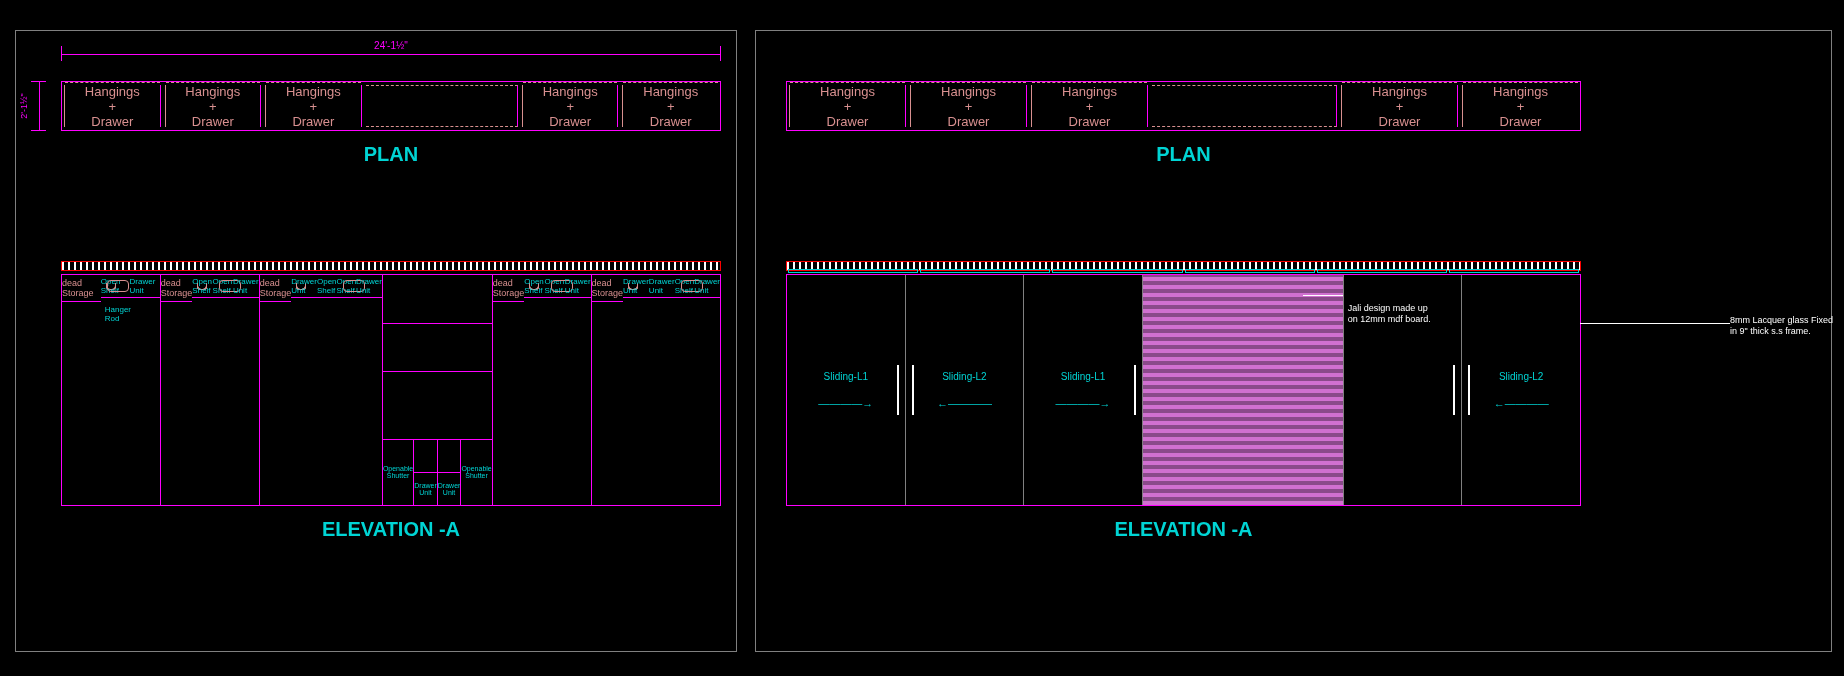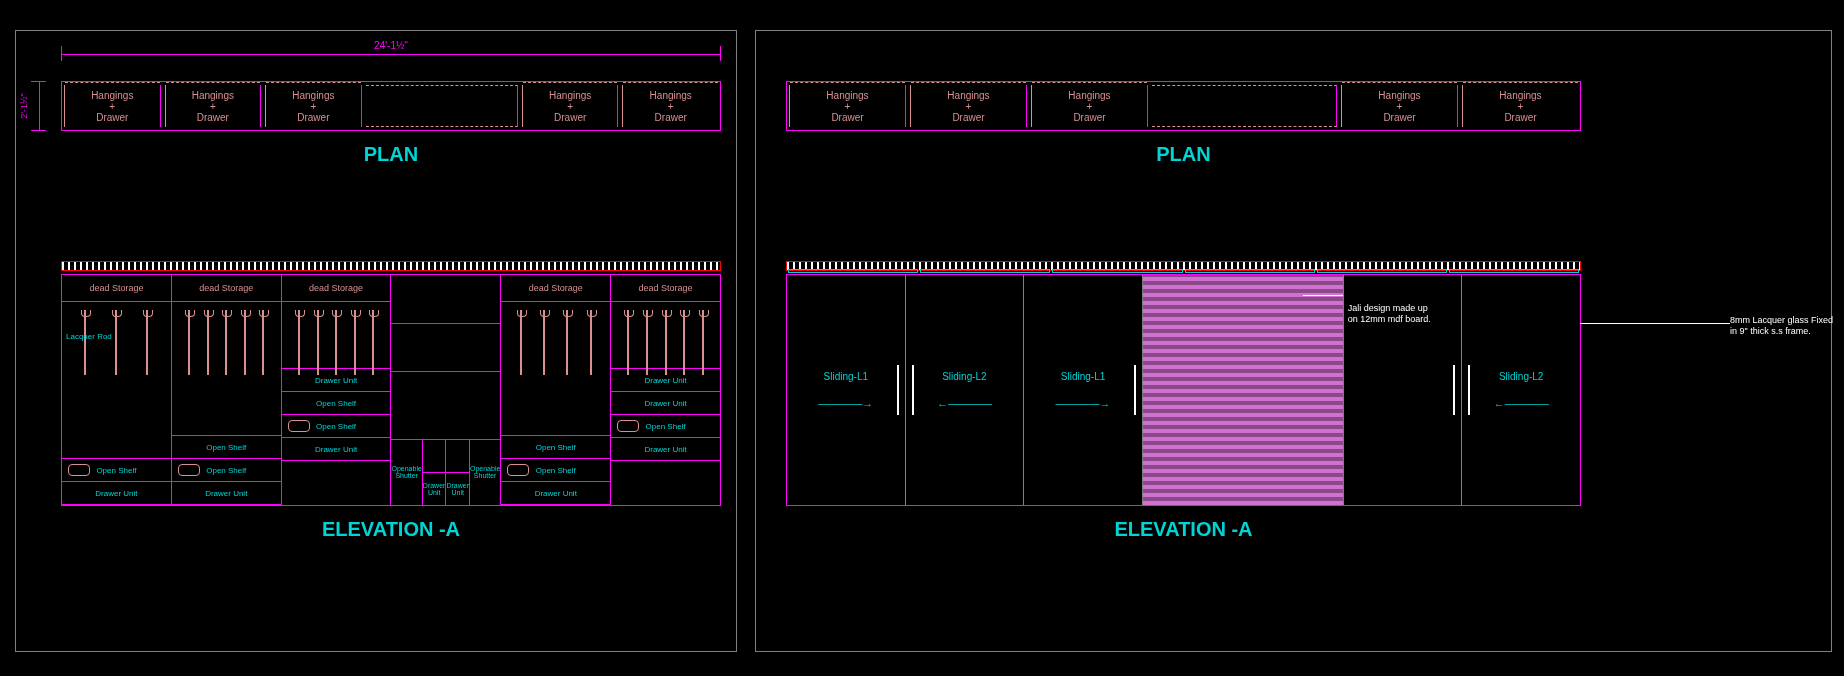--- a/index.html
+++ b/index.html
@@ -7,29 +7,29 @@
 .drawing.left{left:15px;top:30px;width:720px;height:620px}
 .drawing.right{left:755px;top:30px;width:1075px;height:620px}
 .plan-section{position:absolute;top:30px;left:45px;right:15px}
 .dim-top{position:absolute;top:-15px;left:0;right:0;height:15px;border-left:1px solid #ff00ff;border-right:1px solid #ff00ff}
 .dim-top::before{content:"";position:absolute;top:8px;left:0;right:0;border-top:1px solid #ff00ff}
 .dim-top-label{position:absolute;top:-6px;left:50%;transform:translateX(-50%);background:#000;padding:0 4px;color:#ff00ff;font-size:10px}
 .dim-left{position:absolute;left:-30px;top:20px;height:48px;width:15px;border-top:1px solid #ff00ff;border-bottom:1px solid #ff00ff}
 .dim-left::before{content:"";position:absolute;left:8px;top:0;bottom:0;border-left:1px solid #ff00ff}
 .dim-left-label{position:absolute;left:-20px;top:50%;transform:translateY(-50%) rotate(-90deg);color:#ff00ff;font-size:9px;white-space:nowrap}
 .plan-strip{position:relative;height:48px;display:flex;border:1px solid #ff00ff;margin-top:20px}
-.plan-cell{flex:1;border-right:1px solid #ff00ff;border-left:1px solid #d89090;display:flex;flex-direction:column;justify-content:center;align-items:center;color:#d89090;font-size:10px;text-align:center;position:relative;margin:3px 2px}
+.plan-cell{flex:1;border-right:1px solid #ff00ff;border-left:1px solid #d89090;display:flex;flex-direction:column;justify-content:center;align-items:center;color:#d89090;font-size:13px;text-align:center;position:relative;margin:3px 2px}
 .plan-cell:last-child{border-right:none}
 .plan-cell::before{content:"";position:absolute;top:-3px;left:0;right:0;border-top:1px dashed #d89090}
 .plan-mid{flex:1.6;border-right:1px solid #ff00ff;margin:3px 2px;border-top:1px dashed #d89090;border-bottom:1px dashed #d89090}
 .view-title{color:#00d4d4;font-weight:bold;font-size:20px;text-align:center;margin-top:12px}
 .elev-section{position:absolute;top:230px;left:45px;right:15px}
 .hatch-top{height:8px;background:repeating-linear-gradient(90deg,#fff 0 2px,#000 2px 6px),repeating-linear-gradient(0deg,#fff 0 1px,#000 1px 3px);border:1px solid #ff0000;margin-bottom:3px}
 .elev-frame{height:230px;border:1px solid #ff00ff;position:relative;display:flex}
-.col{border-right:1px solid #ff00ff;display:flex;flex-direction:column;position:relative}
+.col{border-right:1px solid #ff00ff;display:flex;flex-direction:row;position:relative}
 .col:last-child{border-right:none}
 .w-n{flex:1}
 .w-mid{flex:1.6}
 .dead{height:26px;border-bottom:1px solid #ff00ff;color:#d89090;font-size:9px;display:flex;align-items:center;justify-content:center}
 .hang-area{flex:1;position:relative;border-bottom:1px solid #ff00ff}
 .hangers{position:absolute;top:8px;left:8px;right:8px;display:flex;justify-content:space-around;height:65px}
 .hanger{width:2px;background:#d89090;position:relative}
 .hanger::before{content:"";position:absolute;top:0;left:-3px;width:8px;height:6px;border:1px solid #d89090;border-top:none;border-radius:0 0 4px 4px}
 .hanger-rod-label{position:absolute;top:30px;left:4px;color:#00d4d4;font-size:8px}
 .shelf-row{height:22px;border-bottom:1px solid #ff00ff;color:#00d4d4;font-size:8px;display:flex;align-items:center;justify-content:center;position:relative}
@@ -107,21 +107,21 @@
     <div class="elev-frame">
 
       <div class="col w-n">
         <div class="dead">dead Storage</div>
         <div class="hang-area">
           <div class="hangers">
               <div class="hanger"></div>
               <div class="hanger"></div>
               <div class="hanger"></div>
             </div>
-          <div class="hanger-rod-label">Lacquer Rod</div>
+          <div class="hanger-rod-label">Hanger Rod</div>
         </div>
         <div class="shelf-row">
             <div class="folded"></div>
             <span>Open Shelf</span>
           </div>
         <div class="shelf-row drawer">Drawer Unit</div>
       </div>
 
       <div class="col w-n">
         <div class="dead">dead Storage</div>

